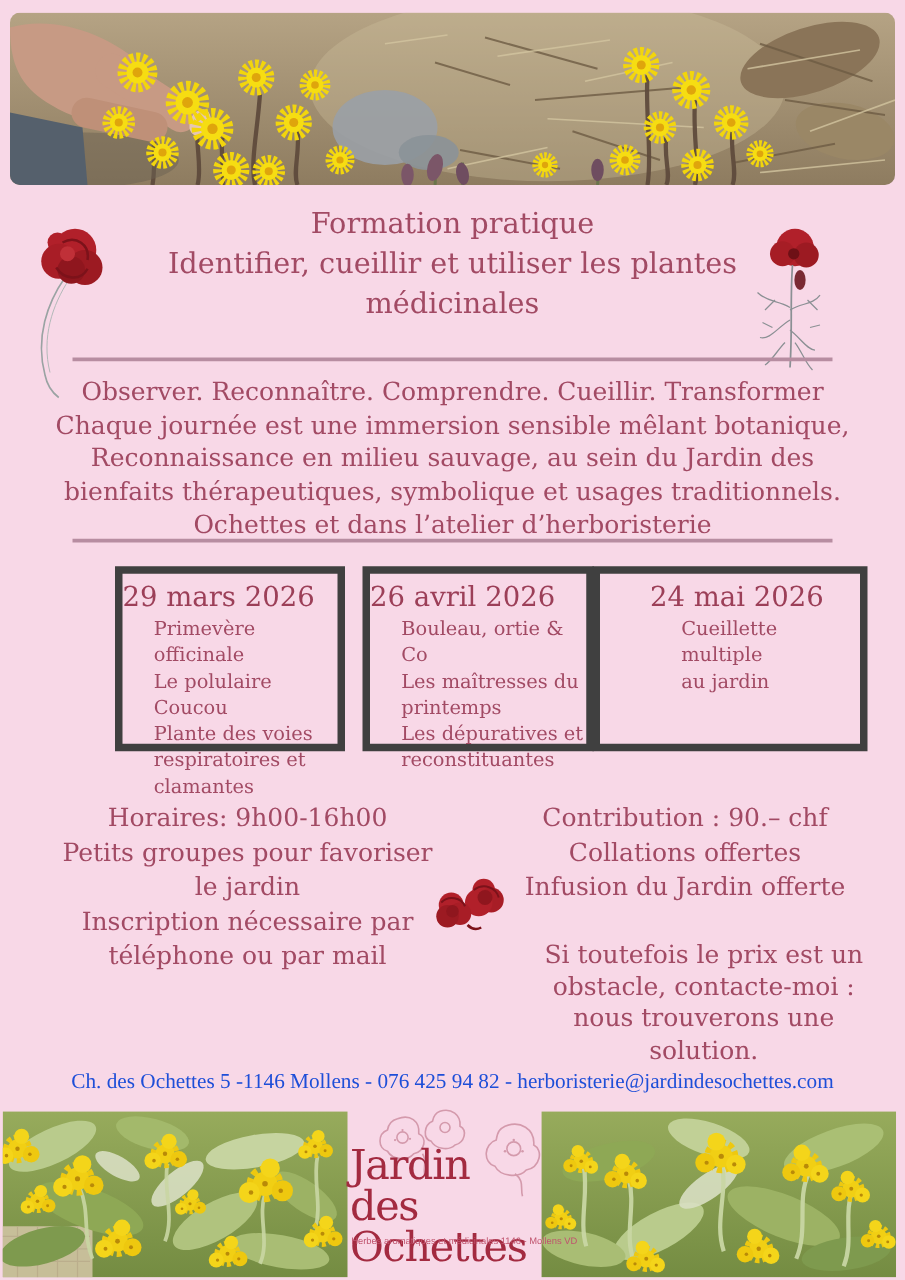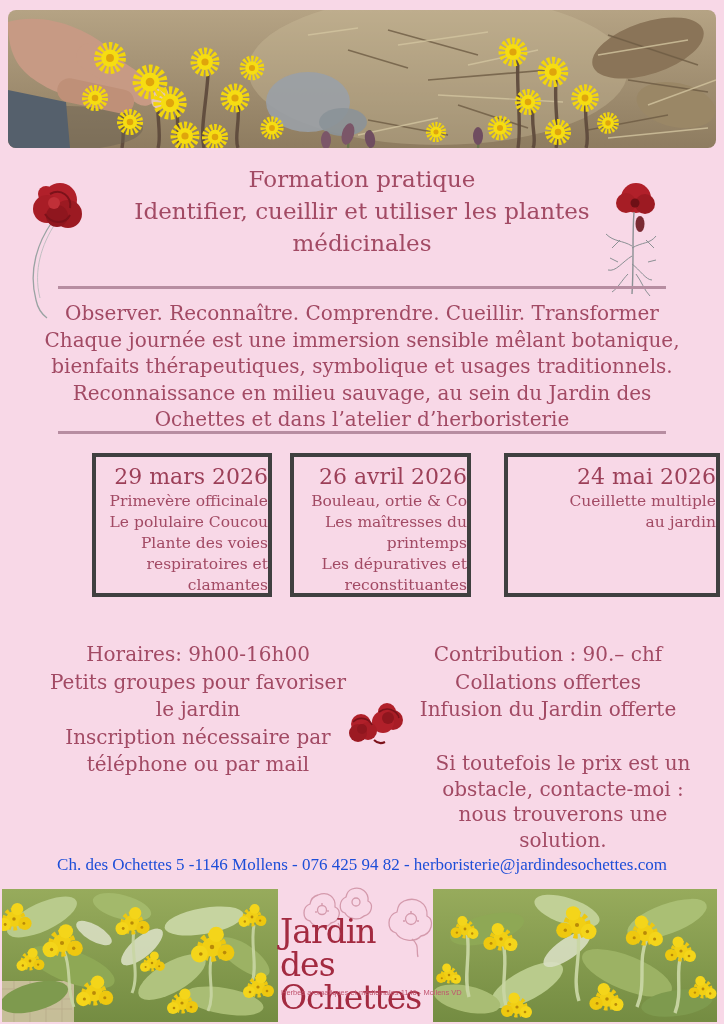--- a/index.html
+++ b/index.html
@@ -14,27 +14,27 @@
   #rose-left{left:16px;top:170px;width:82px;height:150px;}
   #poppy-right{left:598px;top:176px;width:70px;height:150px;}
   #title{left:62px;top:163px;width:600px;text-align:center;color:#a24a64;
          font-size:23px;line-height:32px;white-space:nowrap;}
   .divider{height:3px;background:#b78da1;left:58px;width:608px;}
   #divider-1{top:286px;}
   #divider-2{top:431px;}
   #intro{left:12px;top:300px;width:700px;text-align:center;color:#a24a64;
          font-size:20px;line-height:26.5px;white-space:nowrap;}
   
-  .session-box{top:453px;height:130px;border:4px solid #404040;color:#a24a64;
-               text-align:right;padding-top:6px;box-sizing:content-box;}
+  .session-box{top:453px;height:130px;border:6px solid #404040;color:#a24a64;
+               text-align:left;padding-top:6px;box-sizing:content-box;}
   #session-1{left:92px;width:172px;}
   #session-2{left:290px;width:173px;}
-  #session-3{left:504px;width:168px;padding-left:40px;}
+  #session-3{left:474px;width:168px;padding-left:40px;}
   .session-date{font-size:22px;line-height:28px;color:#9c3f58;}
-  .session-line{font-size:15.5px;line-height:21px;}
+  .session-line{font-size:15.5px;line-height:21px;margin-left:25px;}
   
   .col{color:#a24a64;text-align:center;font-size:20px;line-height:27.5px;white-space:nowrap;}
   #practical{left:15px;top:641px;width:366px;}
   #pricing{left:383px;top:641px;width:330px;}
   #note{left:398px;top:751px;width:330px;line-height:25.5px;}
   #roses-mid{left:341px;top:696px;width:72px;height:54px;}
   
   #footer-contact{left:0;top:855px;width:724px;text-align:center;color:#1d4ed8;
                   font-family:"Liberation Serif",serif;font-size:17px;white-space:nowrap;}
   
@@ -187,22 +187,22 @@
           <path d="M50,86 L58,84"></path>
       </g>
     </svg>
   </div>
 
   <div class="abs divider" id="divider-1"></div>
 
   <div class="abs" id="intro">
     <div class="line">Observer. Reconnaître. Comprendre. Cueillir. Transformer</div>
     <div class="line">Chaque journée est une immersion sensible mêlant botanique,</div>
+    <div class="line">Reconnaissance en milieu sauvage, au sein du Jardin des</div>
     <div class="line">bienfaits thérapeutiques, symbolique et usages traditionnels.</div>
-    <div class="line">Reconnaissance en milieu sauvage, au sein du Jardin des</div>
     <div class="line">Ochettes et dans l’atelier d’herboristerie</div>
   </div>
 
   <div class="abs divider" id="divider-2"></div>
 
   <div class="abs session-box" id="session-1">
     <div class="session-date">29 mars 2026</div>
     <div class="session-line">Primevère officinale</div>
     <div class="session-line">Le polulaire Coucou</div>
     <div class="session-line">Plante des voies</div>

